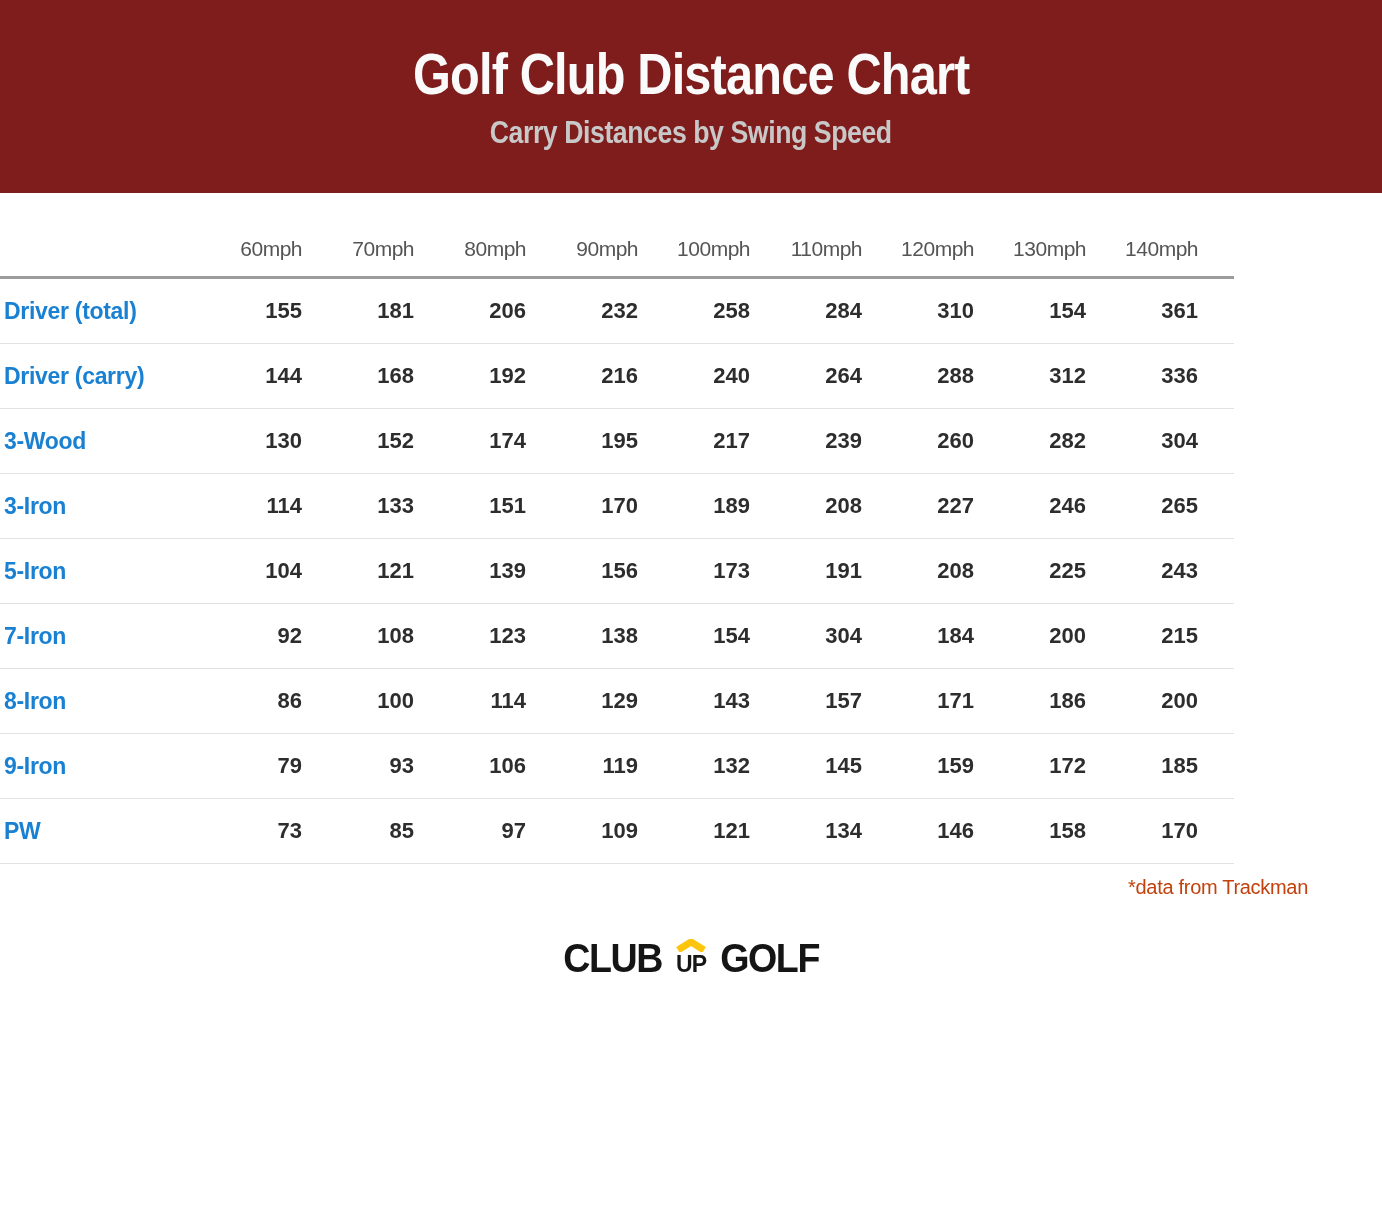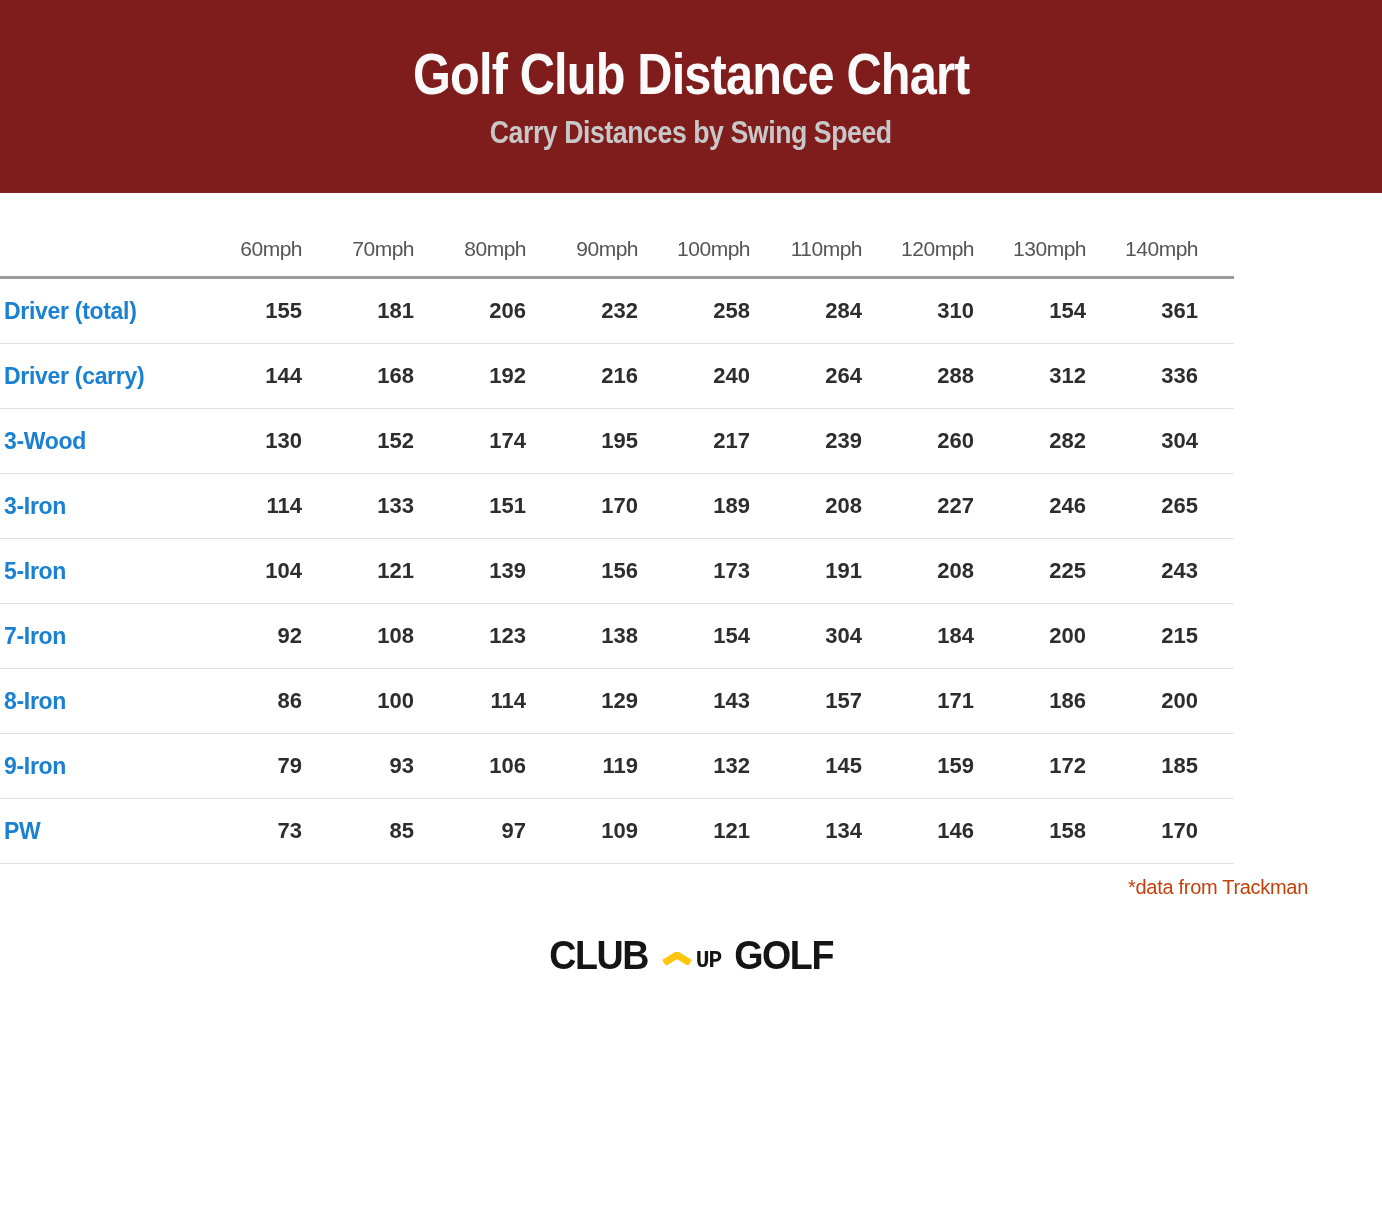--- a/index.html
+++ b/index.html
@@ -114,24 +114,24 @@
   }
   .logo .big {
     font-size: 40px;
     font-weight: 700;
     line-height: 0.82;
     letter-spacing: -1.5px;
     transform: scaleX(0.94);
   }
   .up-stack {
     display: flex;
-    flex-direction: row;
+    flex-direction: column;
+    align-items: center;
     gap: 3px;
     padding-bottom: 1px;
-    font-family: Liberation Mono, monospace;
   }
   .up-stack svg { display: block; }
   .up-text {
     font-size: 23px;
     font-weight: 700;
     line-height: 0.8;
     letter-spacing: -1px;
   }
 </style>
 </head>

